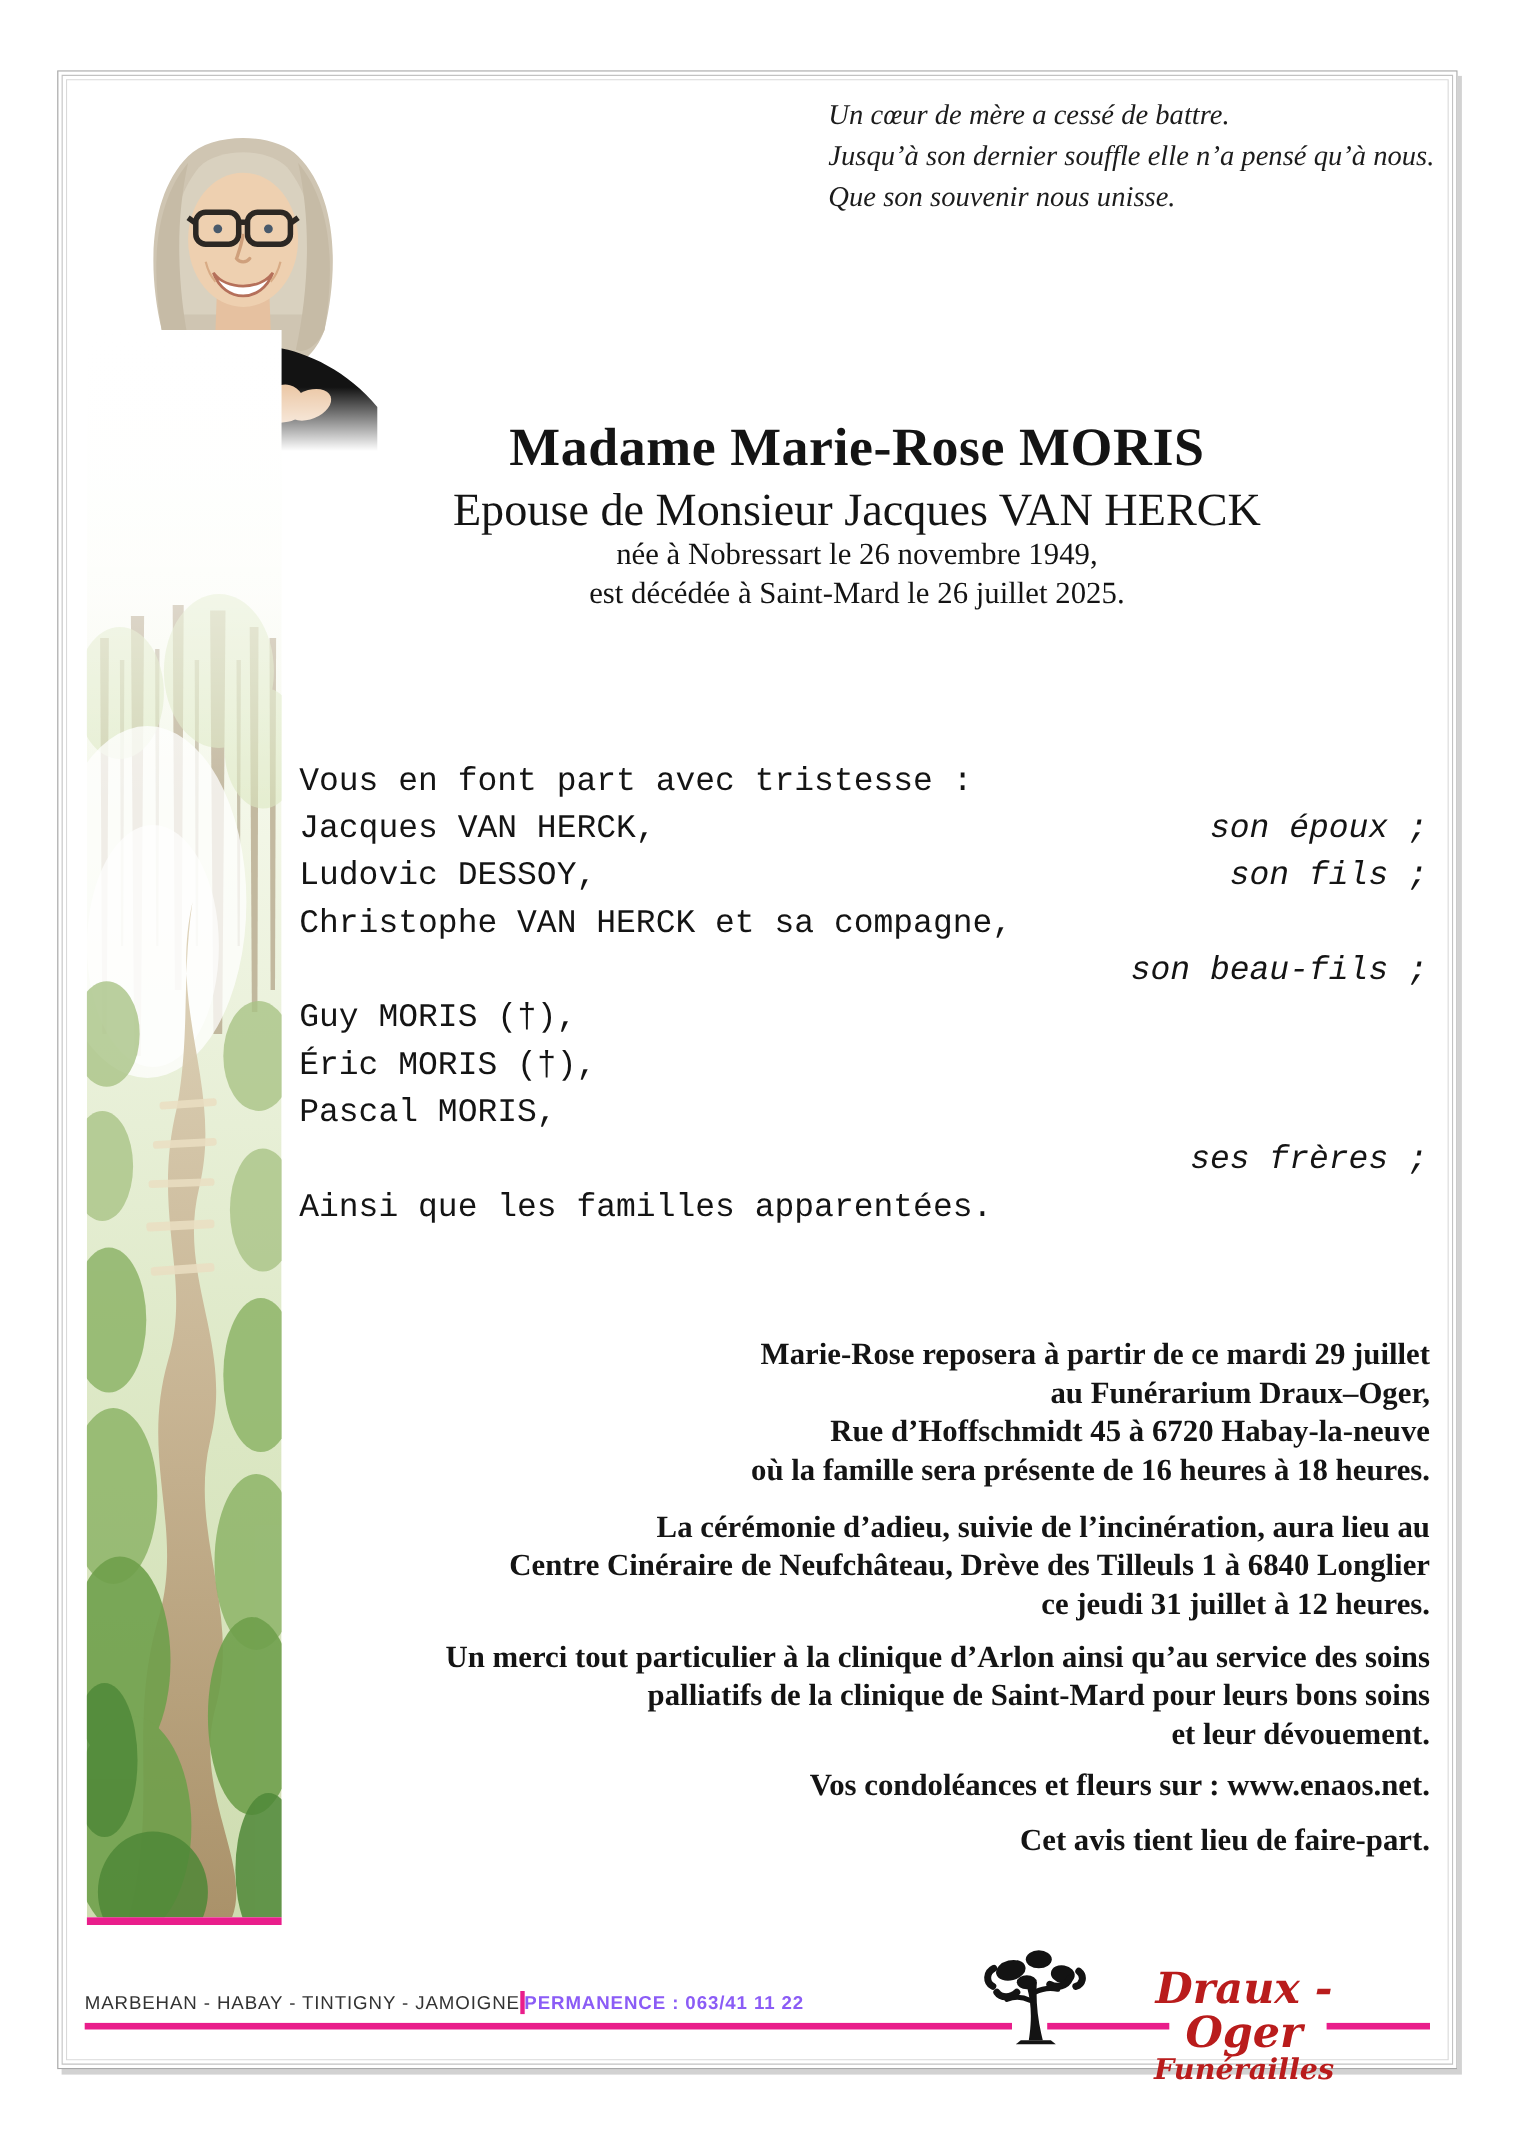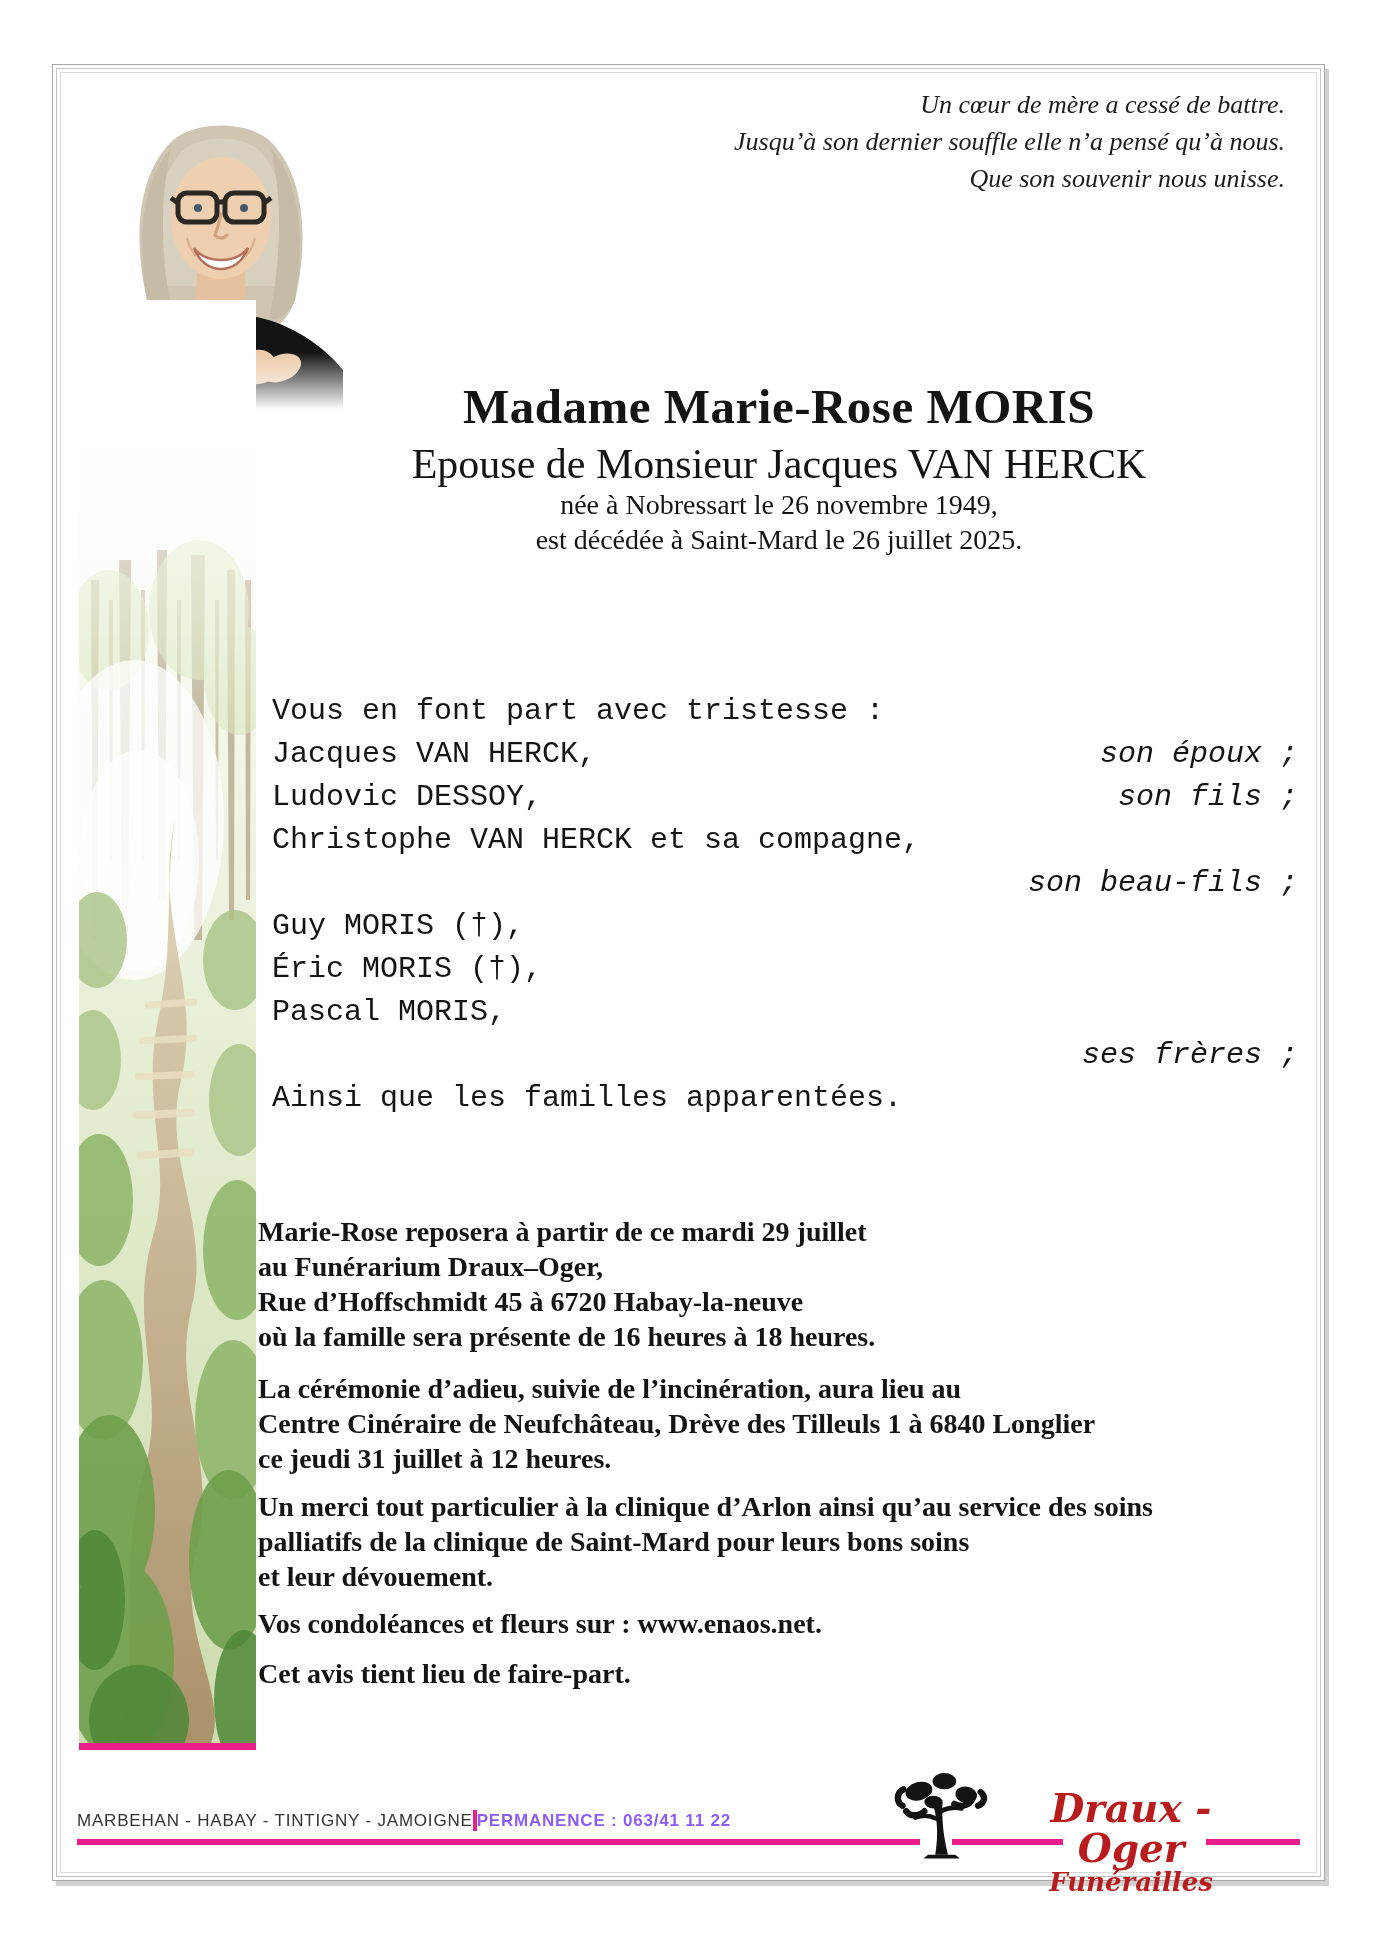--- a/index.html
+++ b/index.html
@@ -14,40 +14,40 @@
     box-shadow:
       inset 0 0 0 3px #ffffff,
       inset 0 0 0 4px #c2c2c2,
       inset 0 0 0 7px #ffffff,
       inset 0 0 0 8px #d9d9d9,
       4px 5px 0 0 #d2d2d2;
     pointer-events:none;
   }
   
   .epitaph{
-    position:absolute;top:86px;right:92px;text-align:right;
+    position:absolute;top:86px;right:73px;text-align:left;
     font-style:italic;font-size:26px;line-height:37px;color:#1c1c1c;
   }
   
   .portrait{position:absolute;left:85px;top:90px;width:272px;height:320px;}
   
   .forest{position:absolute;left:79px;top:300px;width:177px;height:1443px;}
   .forest-bar{position:absolute;left:79px;top:1743px;width:177px;height:7px;background:var(--accent,#e91e8b);}
   
   .cline{position:absolute;left:258px;width:1042px;text-align:center;}
   .title{top:378px;font-size:49px;font-weight:bold;letter-spacing:0.5px;}
   .subtitle{top:440px;font-size:42px;}
   .born{top:489px;font-size:28px;}
   .died{top:524px;font-size:28px;}
   
   .family{position:absolute;left:272px;top:694px;width:1026px;font-size:30px;}
   .frow{display:flex;justify-content:space-between;align-items:baseline;height:43px;font-family:Liberation Mono, monospace;}
   .frel{font-style:italic;}
   
-  .ann{position:absolute;left:258px;width:1042px;text-align:left;
+  .ann{position:absolute;left:258px;width:1042px;text-align:right;
        font-weight:bold;font-size:28px;line-height:35px;}
   .ann-repose{top:1214px;}
   .ann-ceremony{top:1371px;}
   .ann-thanks{top:1489px;}
   .ann-condo{top:1606px;}
   .ann-notice{top:1656px;}
   
   .footer-left{
     position:absolute;left:77px;top:1810px;display:flex;align-items:center;gap:0;
     font-family:"Liberation Sans","DejaVu Sans",sans-serif;font-size:17px;

